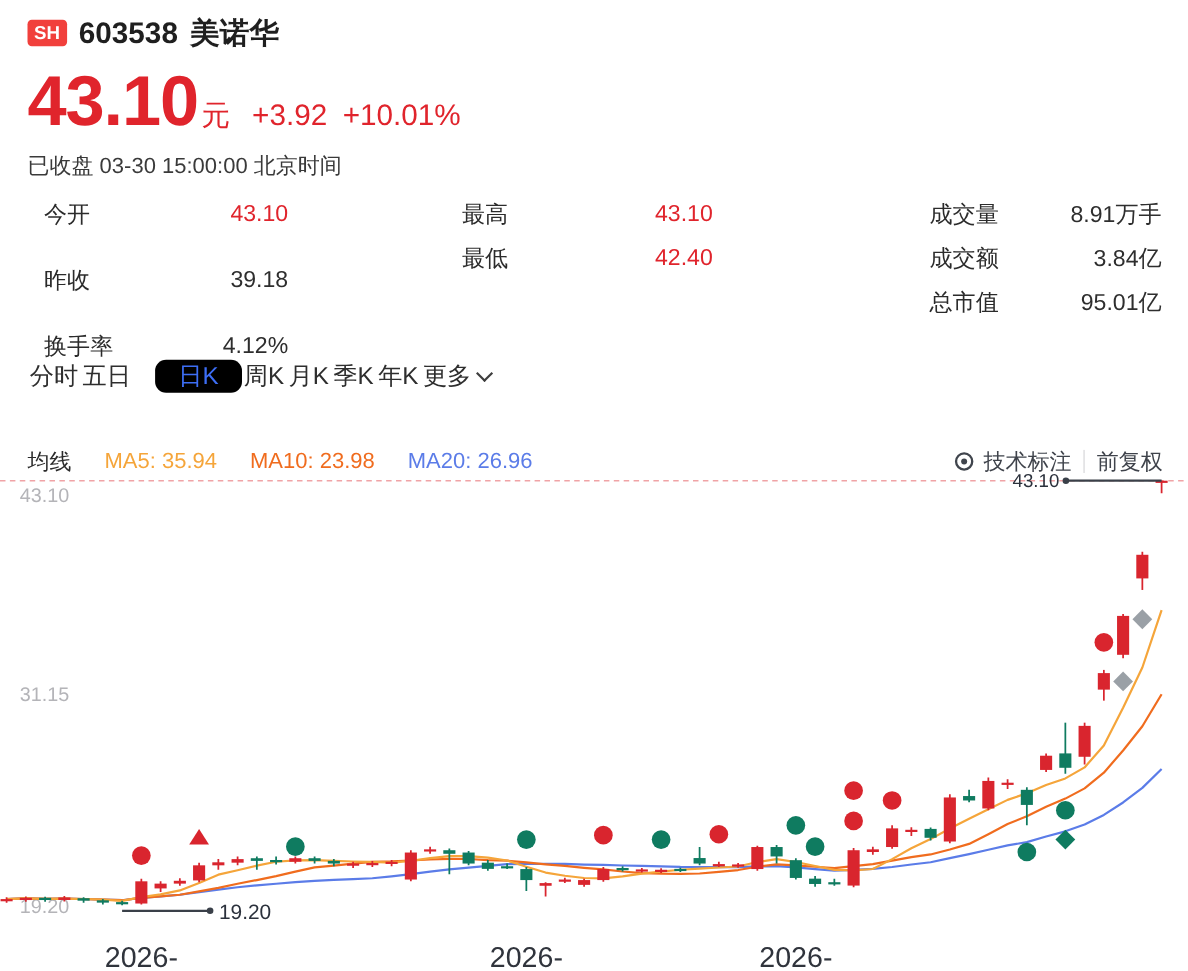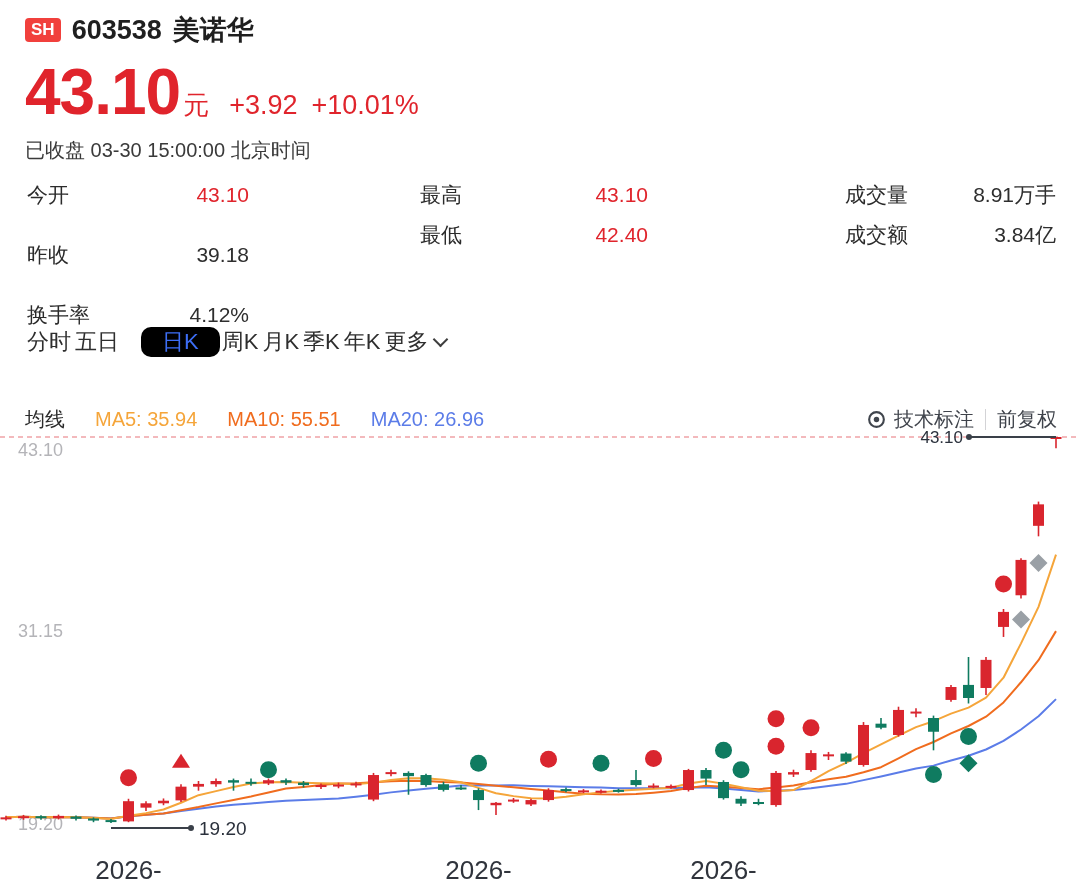--- a/index.html
+++ b/index.html
@@ -51,21 +51,21 @@
   <div class="price-row">
     <span class="price">43.10</span>
     <span class="unit">元</span>
     <span class="chg">+3.92</span>
     <span class="pct">+10.01%</span>
   </div>
   <div class="status">已收盘 03-30 15:00:00 北京时间</div>
 </div>
 
 <div class="stats" id="stats">
-    <div class="stat-col" style="left: 27px; width: 222px; gap: 32px;">
+    <div class="stat-col" style="left: 40px; width: 222px; gap: 32px;">
       <div class="stat-row">
         <span class="lab">今开</span>
         <span class="val red">43.10</span>
       </div>
       <div class="stat-row">
         <span class="lab">昨收</span>
         <span class="val">39.18</span>
       </div>
       <div class="stat-row">
         <span class="lab">换手率</span>
@@ -83,20 +83,24 @@
       </div>
     </div>
     <div class="stat-col" style="left: 845px; width: 211px;">
       <div class="stat-row">
         <span class="lab">成交量</span>
         <span class="val">8.91万手</span>
       </div>
       <div class="stat-row">
         <span class="lab">成交额</span>
         <span class="val">3.84亿</span>
+      </div>
+      <div class="stat-row">
+        <span class="lab">总市值</span>
+        <span class="val">95.01亿</span>
       </div>
     </div>
   </div>
 
 <div class="tabs" id="tabs">
     <div class="tab">
       <span>分时</span>
     </div>
     <div class="tab">
       <span>五日</span>
@@ -119,21 +123,21 @@
     <div class="tab">
       <span>更多</span>
       <span class="chev"></span>
     </div>
   </div>
 
 <div class="ma-bar">
   <div class="ma-left" id="maLeft">
     <span class="ma-title">均线</span>
   <span style="color: rgb(245, 165, 58);">MA5: 35.94</span>
-      <span style="color: rgb(240, 108, 30);">MA10: 55.51</span>
+      <span style="color: rgb(240, 108, 30);">MA10: 23.98</span>
       <span style="color: rgb(91, 124, 232);">MA20: 26.96</span>
     </div>
   <div class="ma-right">
     <span class="item">
       <span style="display:flex;">
         <svg width="21" height="21" viewBox="0 0 20 20">
           <circle cx="10" cy="10" r="7" fill="none" stroke="#40454d" stroke-width="2"></circle>
           <circle cx="10" cy="10" r="2.6" fill="#40454d"></circle>
         </svg>
       </span>

